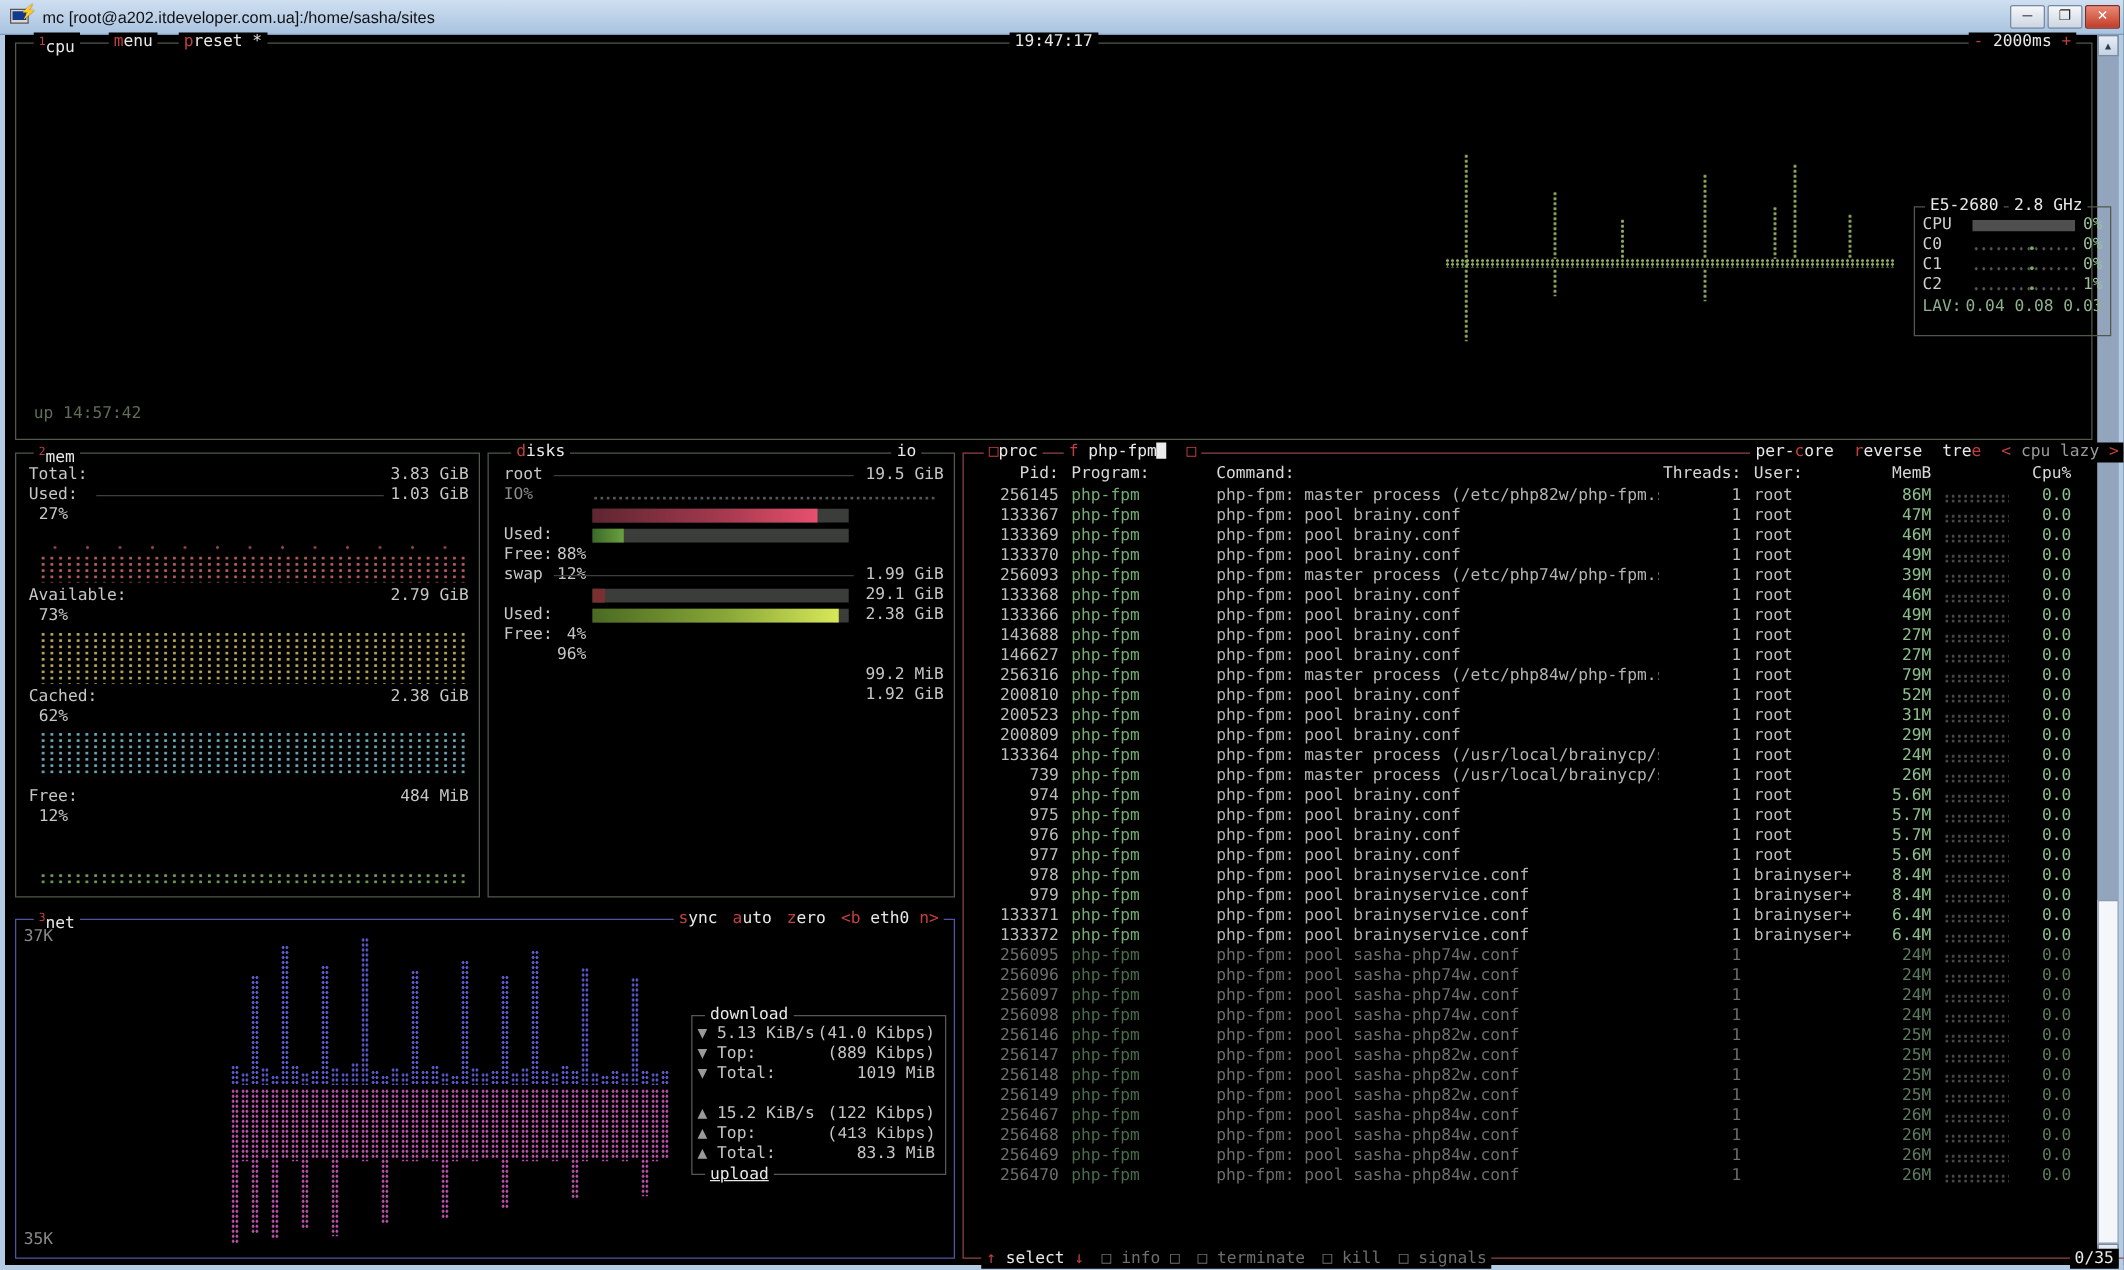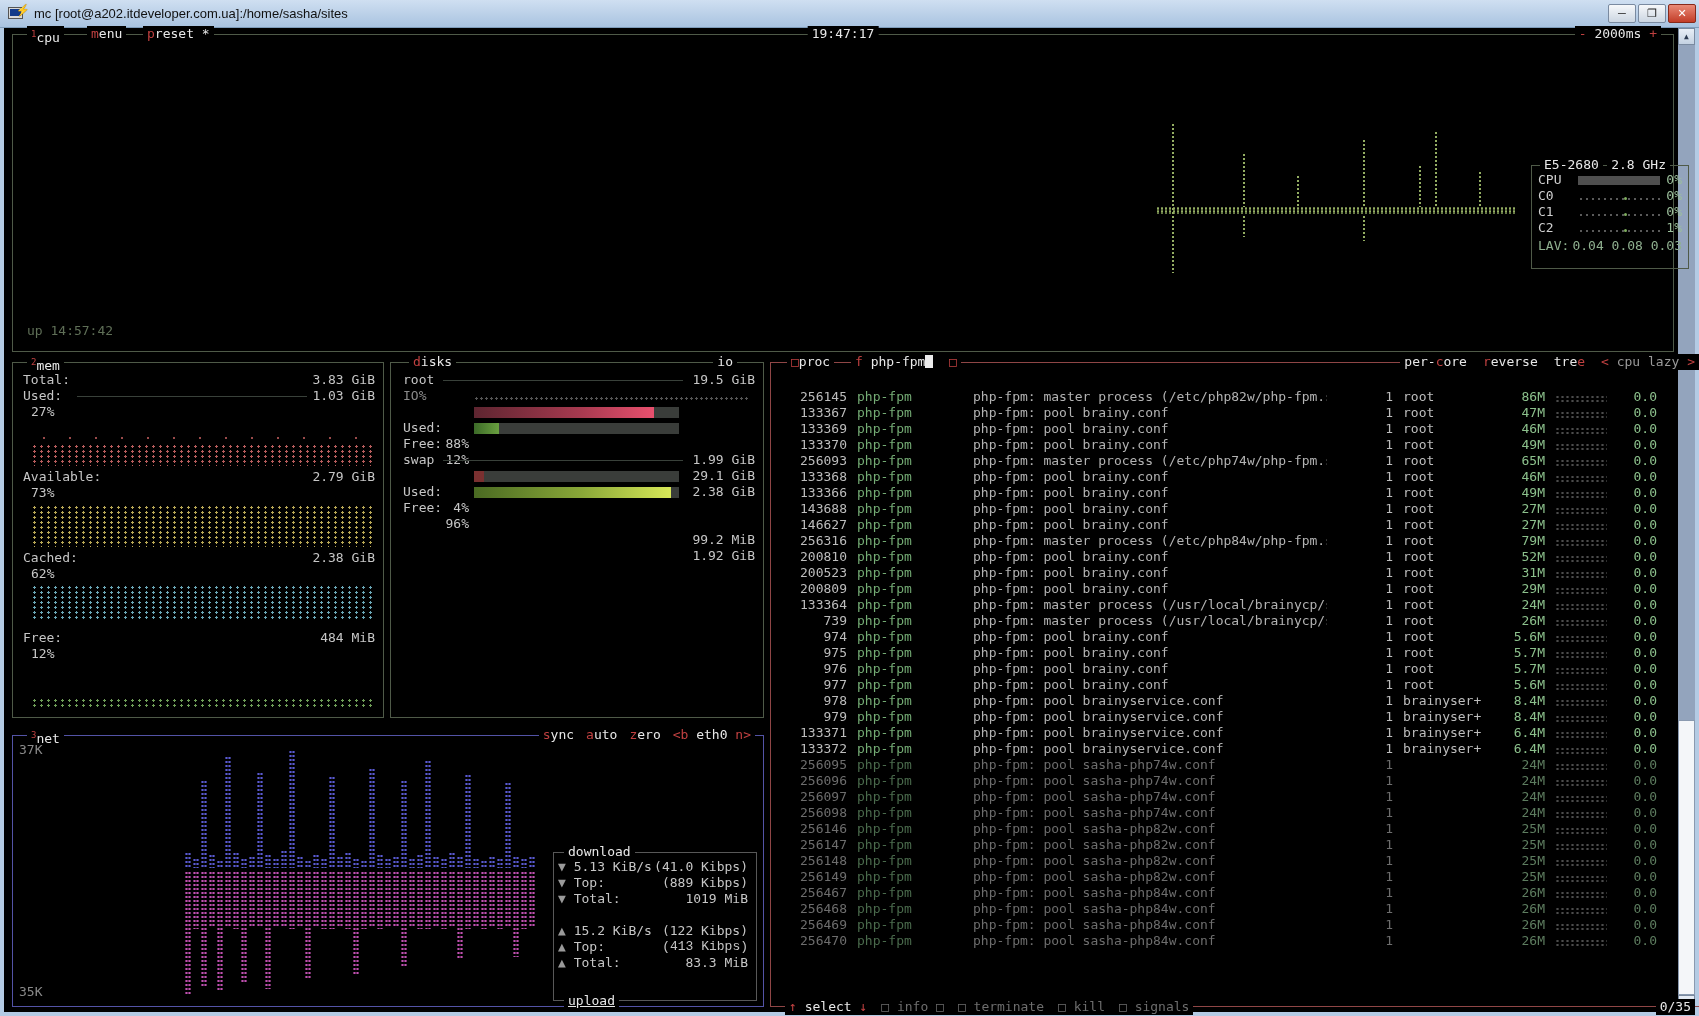--- a/index.html
+++ b/index.html
@@ -347,21 +347,21 @@
         <div class="ncol down" style="left: 320px; top: 42px; height: 86px;"></div>
         <div class="ncol up" style="left: 320px; top: 131px; height: 56px;"></div>
         <div class="ncol down" style="left: 328px; top: 116px; height: 12px;"></div>
         <div class="ncol up" style="left: 328px; top: 131px; height: 86px;"></div>
         <div class="ncol down" style="left: 336px; top: 118px; height: 10px;"></div>
         <div class="ncol up" style="left: 336px; top: 131px; height: 58px;"></div>
         <div class="ncol down" style="left: 344px; top: 116px; height: 12px;"></div>
         <div class="ncol up" style="left: 344px; top: 131px; height: 56px;"></div>
       </div>
 
-    <div class="panel" style="left:540px;top:76px;width:204px;height:149px;border-color:#585858;background:#000;margin-top:40px;">
+    <div class="panel" style="left:540px;top:76px;width:204px;height:128px;border-color:#585858;background:#000;">
       <span class="plabel" style="left:10px;">download</span>
       <span class="blabel" style="left:10px;color:var(--bright);text-decoration:underline;">upload</span>
 
       <div class="abs" style="left:4px;top:6px;"><span class="arrowg">▼</span> <span>5.13 KiB/s</span></div>
       <span class="rval" style="top:6px;">(41.0 Kibps)</span>
       <div class="abs" style="left:4px;top:22px;"><span class="arrowg">▼</span> <span>Top:</span></div>
       <span class="rval" style="top:22px;">(889 Kibps)</span>
       <div class="abs" style="left:4px;top:38px;"><span class="arrowg">▼</span> <span>Total:</span></div>
       <span class="rval" style="top:38px;">1019 MiB</span>
 
@@ -377,27 +377,37 @@
   <div class="panel" style="left:770px;top:362px;width:940px;height:645px;border-color:var(--procb);">
     <span class="plabel" style="left:16px;"><span class="key">□</span><span>proc</span></span>
     <span class="plabel" style="left:80px;"><span class="key">f</span> <span>php-fpm</span><span class="cursor"></span>&nbsp;&nbsp;<span class="key">□</span></span>
     <span class="plabel" style="right:10px;display:flex;gap:16px;">
       <span><span>per-</span><span class="key">c</span><span>ore</span></span>
       <span class="kfirst">reverse</span>
       <span><span>tre</span><span class="key">e</span></span>
       <span><span class="key">&lt;</span> <span class="vdim">cpu lazy</span> <span class="key">&gt;</span></span>
     </span>
 
+    <div class="phead" style="position:absolute;left:0;top:8px;width:904px;">
+      <span class="c-pid">Pid:</span>
+      <span class="c-prog">Program:</span>
+      <span class="c-cmd">Command:</span>
+      <span class="c-thr">Threads:</span>
+      <span class="c-user">User:</span>
+      <span class="c-mem">MemB</span>
+      <span style="width:52px;margin:0 6px 0 10px;"></span>
+      <span class="c-cpu">Cpu%</span>
+    </div>
 
     <div style="position:absolute;left:0;top:26px;width:904px;">
         <div class="prow"><span class="c-pid">256145</span><span class="c-prog">php-fpm</span><span class="c-cmd">php-fpm: master process (/etc/php82w/php-fpm.sasha.</span><span class="c-thr">1</span><span class="c-user">root</span><span class="c-mem">86M</span><span class="c-spark"></span><span class="c-cpu">0.0</span></div>
         <div class="prow"><span class="c-pid">133367</span><span class="c-prog">php-fpm</span><span class="c-cmd">php-fpm: pool brainy.conf</span><span class="c-thr">1</span><span class="c-user">root</span><span class="c-mem">47M</span><span class="c-spark"></span><span class="c-cpu">0.0</span></div>
         <div class="prow"><span class="c-pid">133369</span><span class="c-prog">php-fpm</span><span class="c-cmd">php-fpm: pool brainy.conf</span><span class="c-thr">1</span><span class="c-user">root</span><span class="c-mem">46M</span><span class="c-spark"></span><span class="c-cpu">0.0</span></div>
         <div class="prow"><span class="c-pid">133370</span><span class="c-prog">php-fpm</span><span class="c-cmd">php-fpm: pool brainy.conf</span><span class="c-thr">1</span><span class="c-user">root</span><span class="c-mem">49M</span><span class="c-spark"></span><span class="c-cpu">0.0</span></div>
-        <div class="prow"><span class="c-pid">256093</span><span class="c-prog">php-fpm</span><span class="c-cmd">php-fpm: master process (/etc/php74w/php-fpm.sasha.</span><span class="c-thr">1</span><span class="c-user">root</span><span class="c-mem">65M</span><span class="c-spark"></span><span class="c-cpu">0.0</span></div>
+        <div class="prow"><span class="c-pid">256093</span><span class="c-prog">php-fpm</span><span class="c-cmd">php-fpm: master process (/etc/php74w/php-fpm.sasha.</span><span class="c-thr">1</span><span class="c-user">root</span><span class="c-mem">39M</span><span class="c-spark"></span><span class="c-cpu">0.0</span></div>
         <div class="prow"><span class="c-pid">133368</span><span class="c-prog">php-fpm</span><span class="c-cmd">php-fpm: pool brainy.conf</span><span class="c-thr">1</span><span class="c-user">root</span><span class="c-mem">46M</span><span class="c-spark"></span><span class="c-cpu">0.0</span></div>
         <div class="prow"><span class="c-pid">133366</span><span class="c-prog">php-fpm</span><span class="c-cmd">php-fpm: pool brainy.conf</span><span class="c-thr">1</span><span class="c-user">root</span><span class="c-mem">49M</span><span class="c-spark"></span><span class="c-cpu">0.0</span></div>
         <div class="prow"><span class="c-pid">143688</span><span class="c-prog">php-fpm</span><span class="c-cmd">php-fpm: pool brainy.conf</span><span class="c-thr">1</span><span class="c-user">root</span><span class="c-mem">27M</span><span class="c-spark"></span><span class="c-cpu">0.0</span></div>
         <div class="prow"><span class="c-pid">146627</span><span class="c-prog">php-fpm</span><span class="c-cmd">php-fpm: pool brainy.conf</span><span class="c-thr">1</span><span class="c-user">root</span><span class="c-mem">27M</span><span class="c-spark"></span><span class="c-cpu">0.0</span></div>
         <div class="prow"><span class="c-pid">256316</span><span class="c-prog">php-fpm</span><span class="c-cmd">php-fpm: master process (/etc/php84w/php-fpm.sasha.</span><span class="c-thr">1</span><span class="c-user">root</span><span class="c-mem">79M</span><span class="c-spark"></span><span class="c-cpu">0.0</span></div>
         <div class="prow"><span class="c-pid">200810</span><span class="c-prog">php-fpm</span><span class="c-cmd">php-fpm: pool brainy.conf</span><span class="c-thr">1</span><span class="c-user">root</span><span class="c-mem">52M</span><span class="c-spark"></span><span class="c-cpu">0.0</span></div>
         <div class="prow"><span class="c-pid">200523</span><span class="c-prog">php-fpm</span><span class="c-cmd">php-fpm: pool brainy.conf</span><span class="c-thr">1</span><span class="c-user">root</span><span class="c-mem">31M</span><span class="c-spark"></span><span class="c-cpu">0.0</span></div>
         <div class="prow"><span class="c-pid">200809</span><span class="c-prog">php-fpm</span><span class="c-cmd">php-fpm: pool brainy.conf</span><span class="c-thr">1</span><span class="c-user">root</span><span class="c-mem">29M</span><span class="c-spark"></span><span class="c-cpu">0.0</span></div>
         <div class="prow"><span class="c-pid">133364</span><span class="c-prog">php-fpm</span><span class="c-cmd">php-fpm: master process (/usr/local/brainycp/src/co</span><span class="c-thr">1</span><span class="c-user">root</span><span class="c-mem">24M</span><span class="c-spark"></span><span class="c-cpu">0.0</span></div>
         <div class="prow"><span class="c-pid">739</span><span class="c-prog">php-fpm</span><span class="c-cmd">php-fpm: master process (/usr/local/brainycp/src/co</span><span class="c-thr">1</span><span class="c-user">root</span><span class="c-mem">26M</span><span class="c-spark"></span><span class="c-cpu">0.0</span></div>

